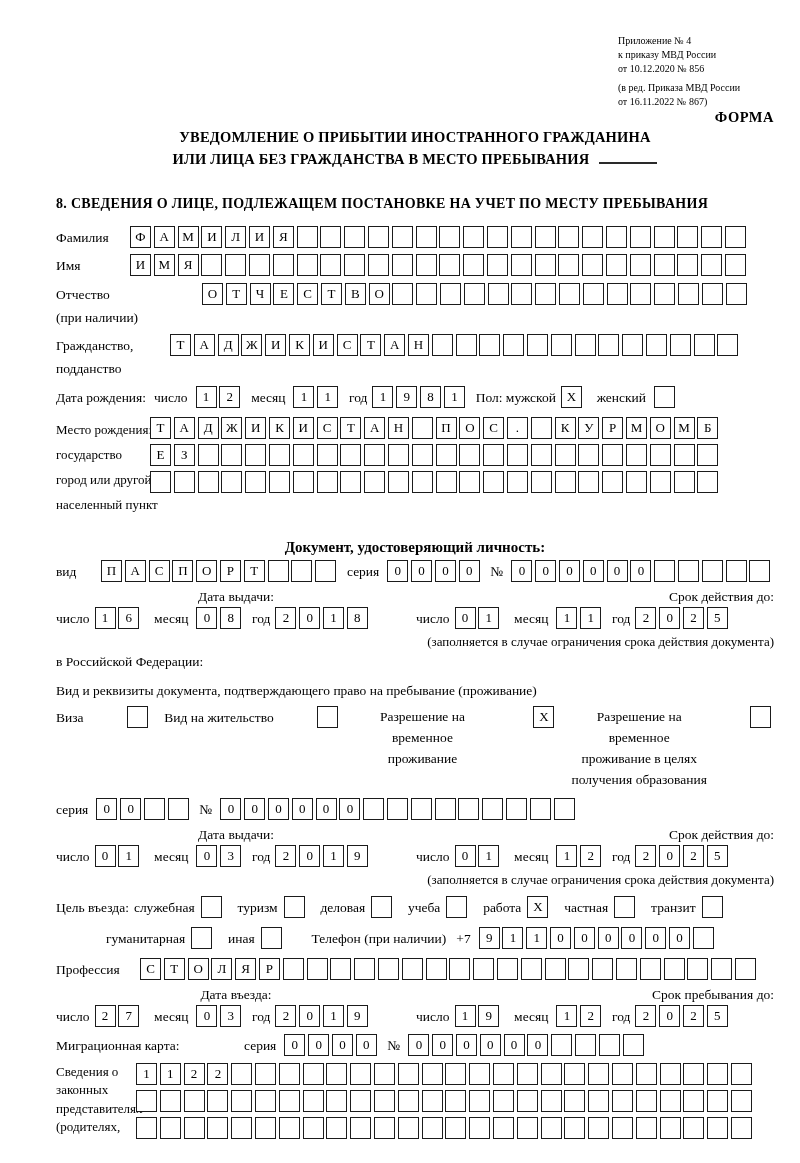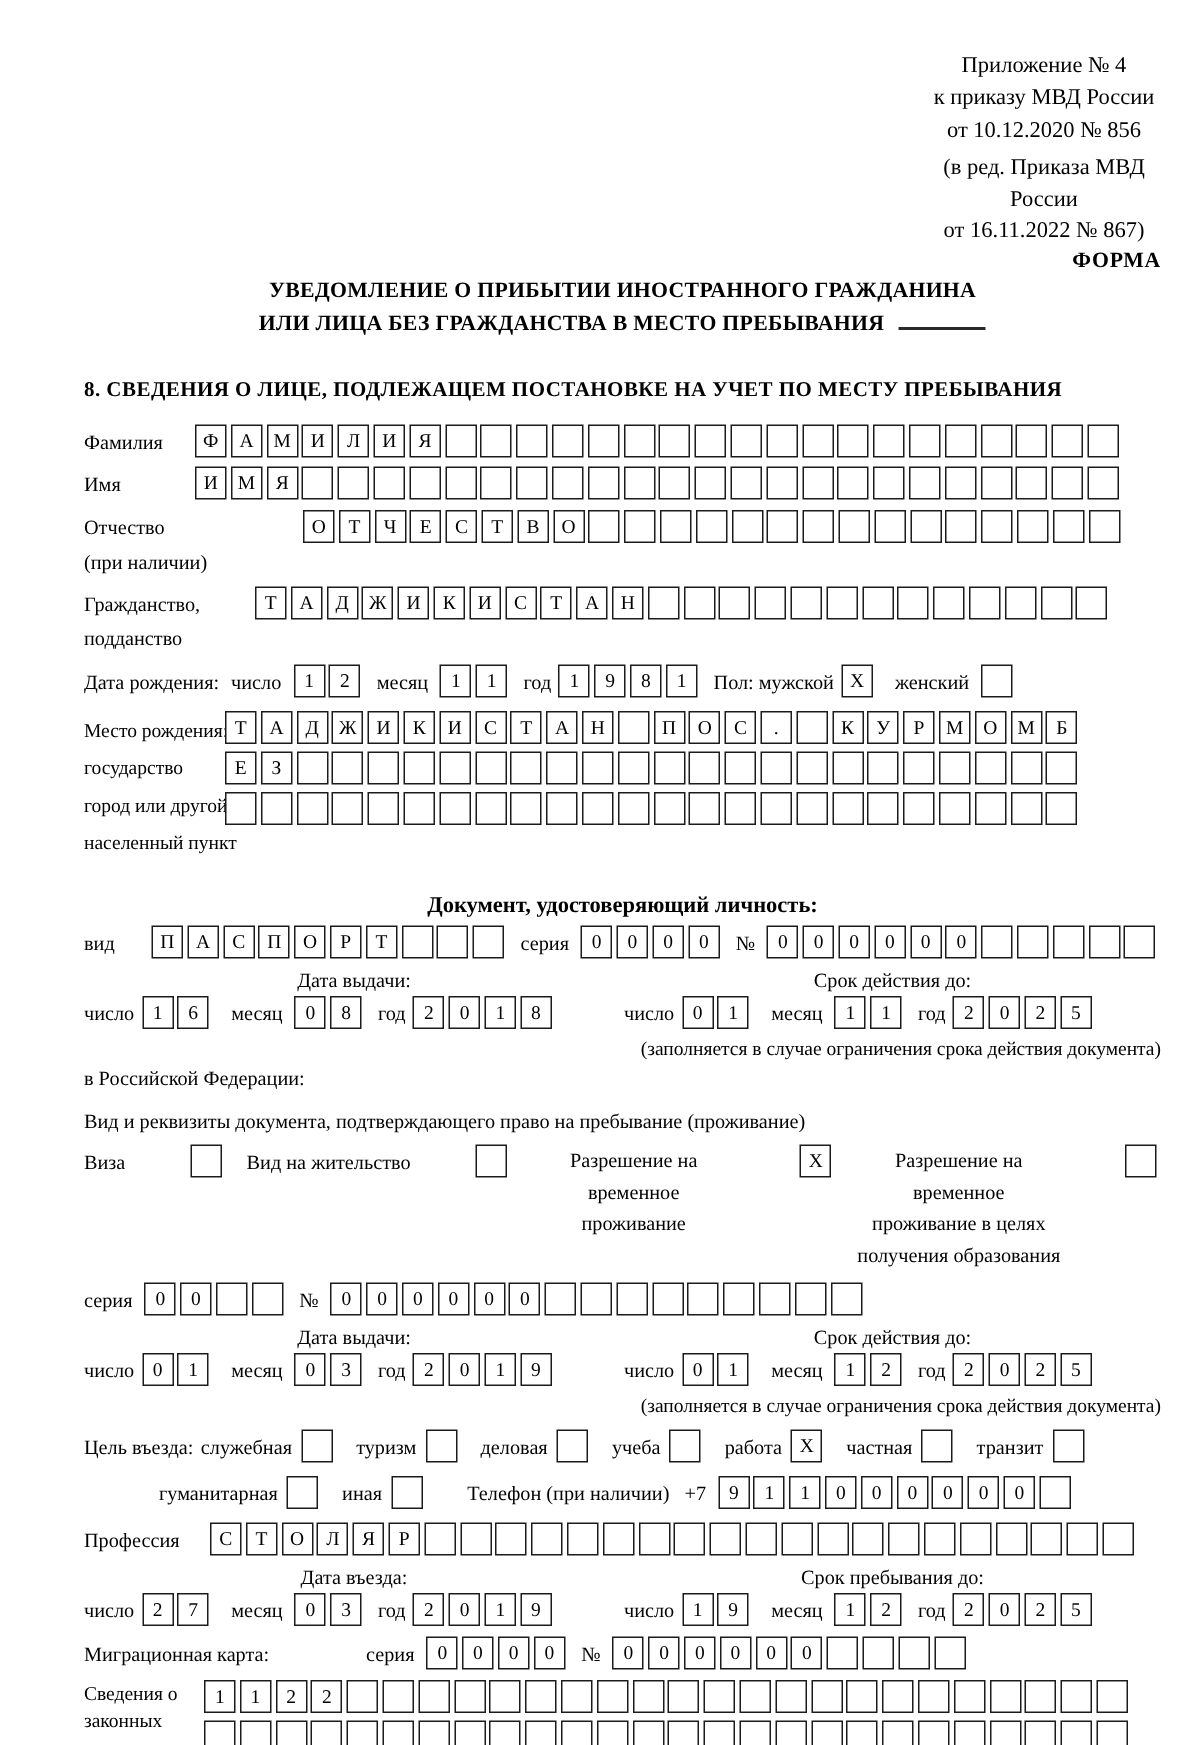--- a/index.html
+++ b/index.html
@@ -1,21 +1,21 @@
 <!DOCTYPE html>
 <html><head>
 <meta charset="utf-8">
 <style>
   * { margin:0; padding:0; box-sizing:border-box; }
   html,body { background:#ffffff; }
   body { font-family:"Liberation Serif","DejaVu Serif",serif; color:#000; }
   .page { width:800px; min-height:1163px; padding:34px 26px 24px 56px; background:#fff; overflow:hidden; }
 
   
-  .appendix { margin-left:562px; font-size:15px; line-height:1.42;text-align:center; }
+  .appendix { margin-left:562px; font-size:10px; line-height:1.42; }
   .appendix .amend { margin-top:4px; }
   .forma { text-align:right; font-weight:bold; font-size:14.5px; letter-spacing:.5px; }
 
   .title { text-align:center; font-weight:bold; font-size:14.5px; line-height:22px; letter-spacing:.2px; }
   .uline { display:inline-block; width:58px; border-bottom:2px solid #2a2a2a; margin-left:10px; vertical-align:baseline; }
   .sec-head { font-weight:bold; font-size:14px; margin-top:26px; letter-spacing:.3px; white-space:nowrap; }
 
   .row { display:flex; align-items:flex-start; }
   .lbl { font-size:13.5px; line-height:23px; white-space:nowrap; flex-shrink:0; }
   .boxes { display:flex; flex-wrap:nowrap; flex-shrink:0; }
@@ -26,21 +26,21 @@
   .mt4{margin-top:4px}.mt5{margin-top:5px}.mt6{margin-top:6px}.mt8{margin-top:8px}.mt14{margin-top:14px}
   .mr5{margin-right:5px}.mr8{margin-right:8px}.ml8{margin-left:8px}.ml12{margin-left:12px}.ml14{margin-left:14px}
   .w74{width:74px}.w146{width:146px}.w114{width:114px}.w94{width:94px}.w45{width:45px}.w84{width:84px}.w150{width:150px}.w80{width:80px}
 
   .col { display:flex; flex-direction:column; }
   .mb5 { margin-bottom:5px; }
   .center-head { font-weight:bold; text-align:center; font-size:15px;margin-top:22px; }
 
   .dp-heads { display:flex; font-size:13.5px; }
   .dp-heads .h-left { width:360px; text-align:center; flex-shrink:0; }
-  .dp-heads .h-right { flex:1; text-align:center; }
+  .dp-heads .h-right { flex:1; text-align:right; }
   .dp-row { display:flex; margin-top:2px; }
   .dp-left { width:360px; display:flex; align-items:flex-start; flex-shrink:0; }
   .dp-right { flex:1; display:flex; align-items:flex-start; }
   .note { font-size:13px; text-align:right; margin-top:4px; line-height:16px; }
 
   .opts { align-items:flex-start; }
   .opt { display:flex; align-items:flex-start; margin-right:14px;gap:35px; }
   .opt:last-child { margin-right:0; }
   .optlines { text-align:center; font-size:13.5px; line-height:21px; margin-right:8px; }
   .opt .boxes { margin-top:0; }

